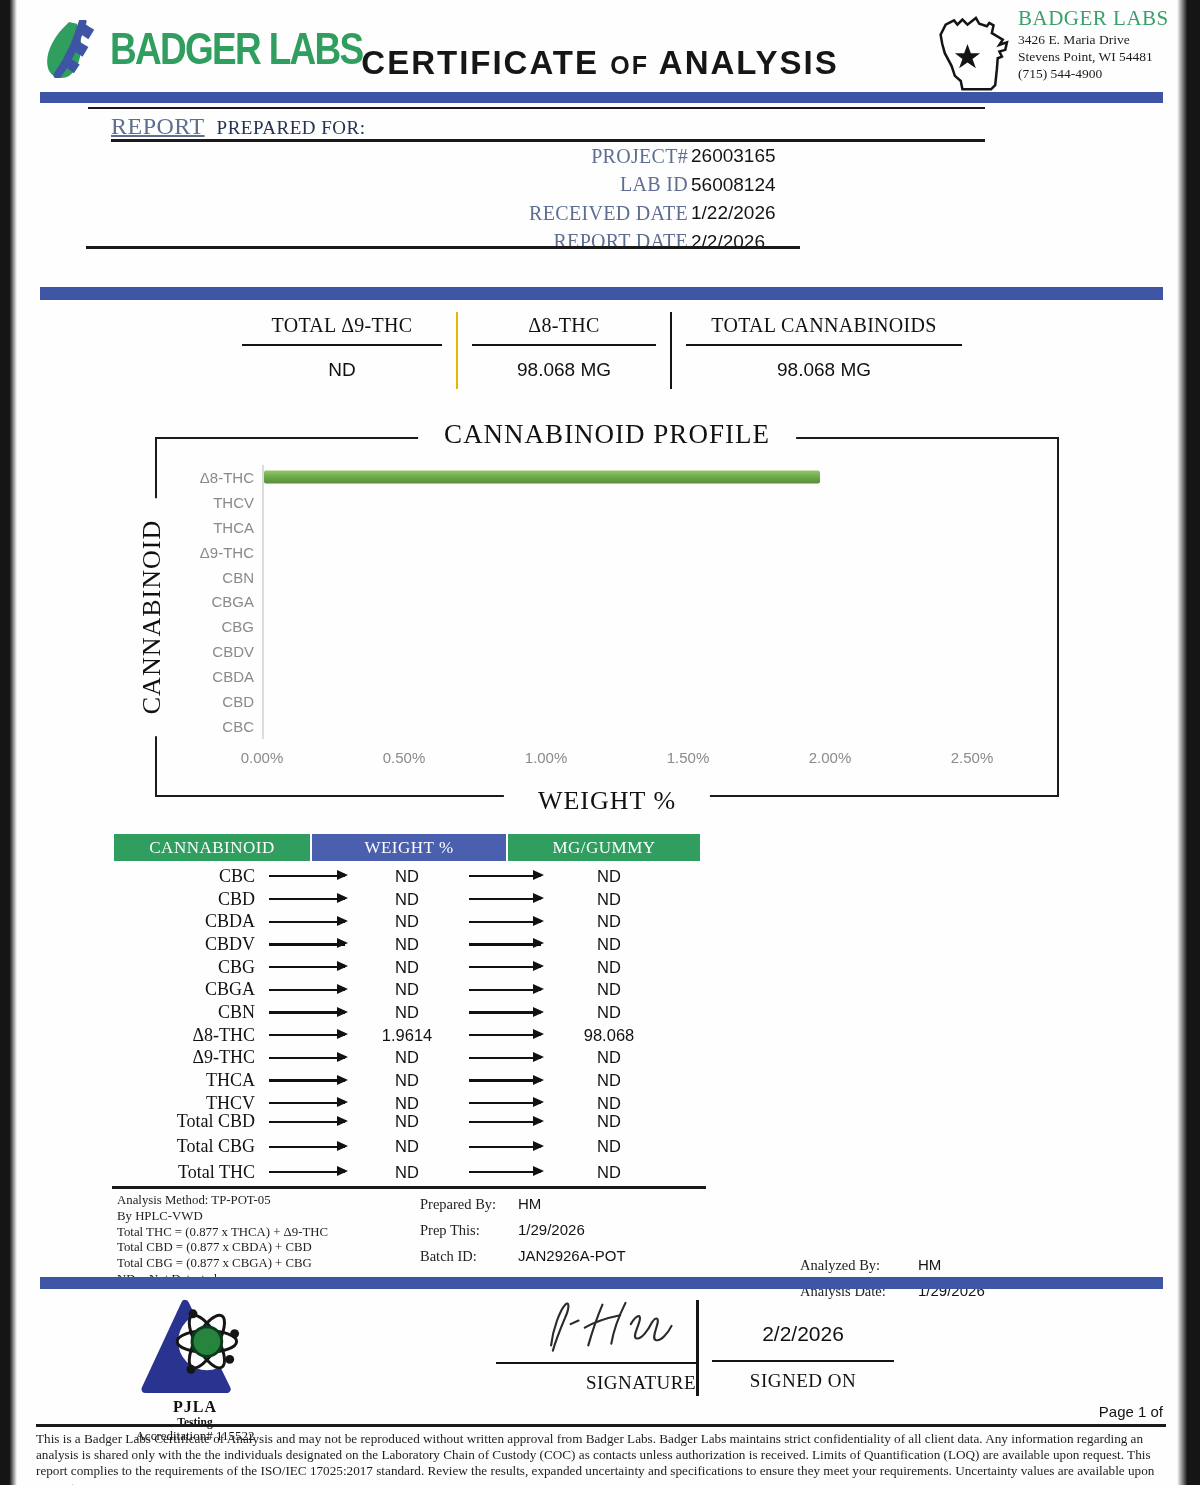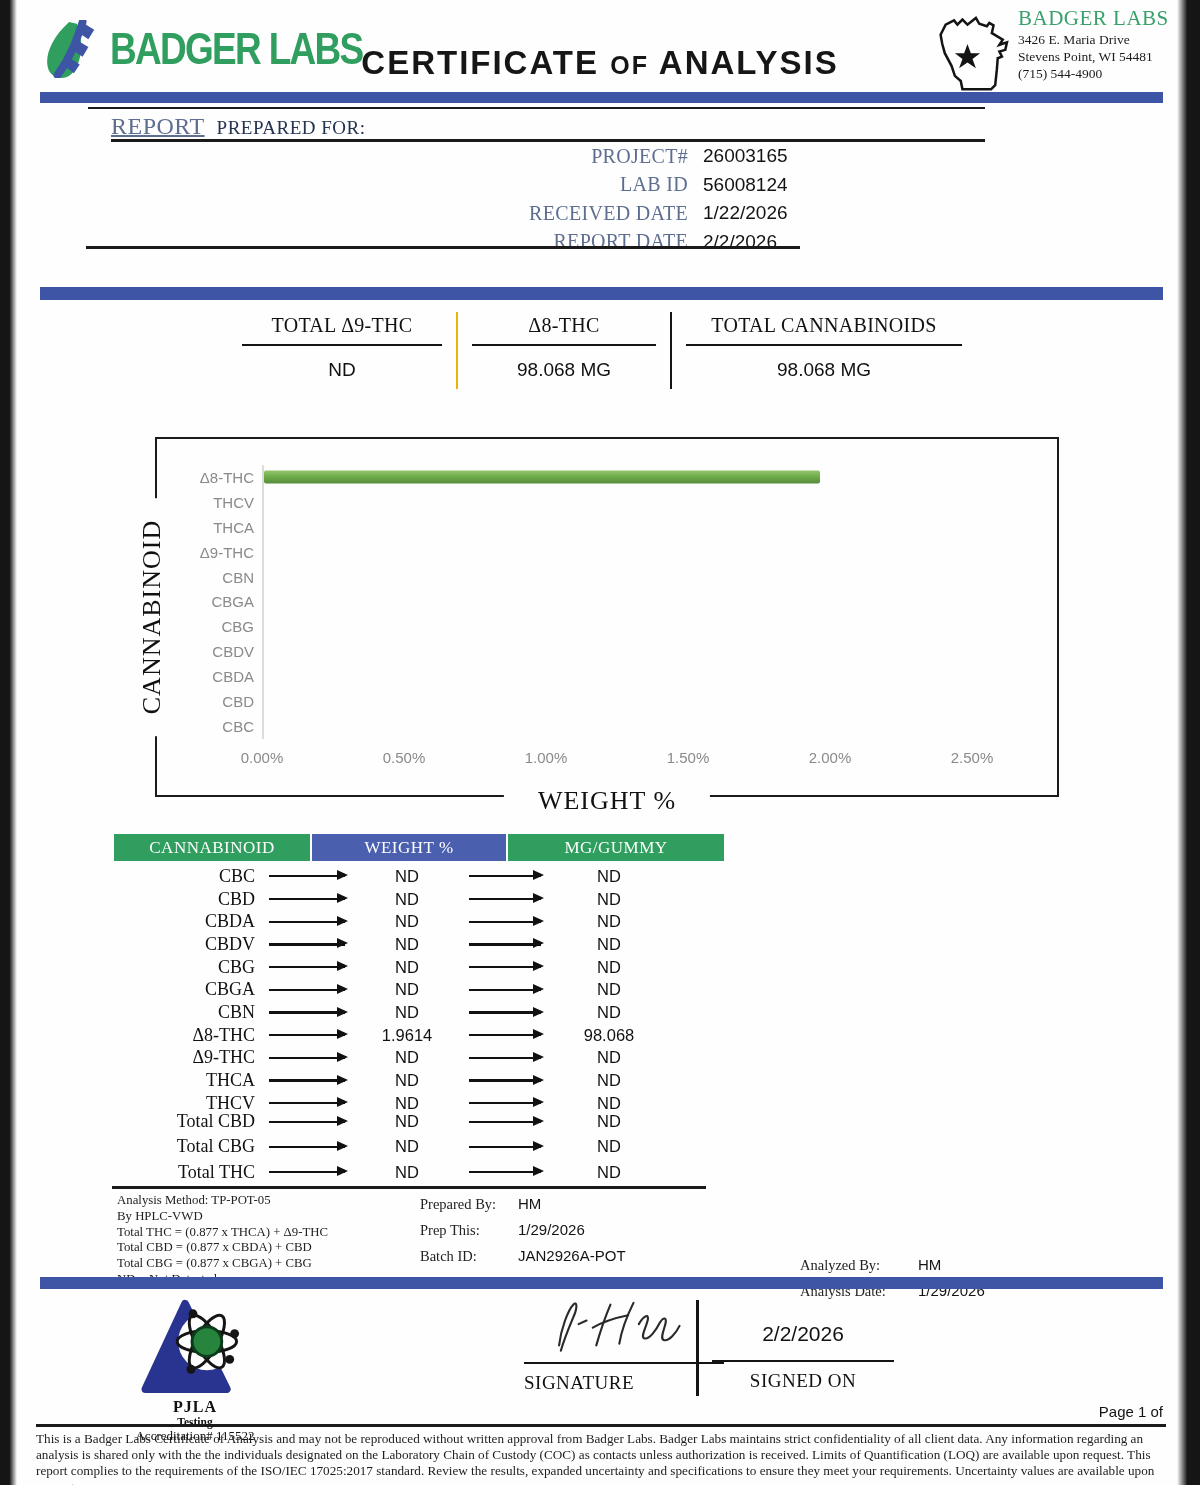--- a/index.html
+++ b/index.html
@@ -26,21 +26,21 @@
   .labinfo-name{font-size:21px;color:#3aa06b;letter-spacing:.5px;}
   .labinfo-addr{font-size:13.5px;line-height:17px;color:#1c1c1c;}
 
   
   .rep-head{left:111px;top:113px;white-space:nowrap;}
   .rep-head .w1{font-size:24px;color:#5d6e90;text-decoration:underline;text-decoration-thickness:2px;letter-spacing:.5px;}
   .rep-head .w2{font-size:19px;color:#24334f;letter-spacing:.5px;margin-left:8px;}
   .fields{left:90px;top:142px;width:800px;}
   .frow{display:flex;height:28.5px;align-items:center;}
   .flabel{width:598px;text-align:right;font-size:20px;color:#5d6e90;letter-spacing:.3px;}
-  .fvalue{margin-left:15px;font-family:"Liberation Sans",sans-serif;font-size:19px;color:#141414;}
+  .fvalue{margin-left:3px;font-family:"Liberation Sans",sans-serif;font-size:19px;color:#141414;}
   .sample{left:113px;top:252px;display:flex;align-items:baseline;}
   .sample-label{font-size:17.5px;letter-spacing:.5px;color:#141414;}
   .sample-value{margin-left:32px;font-family:"Liberation Sans",sans-serif;font-size:18.5px;color:#141414;}
 
   
   .summary{left:228px;top:312px;width:748px;display:flex;}
   .scol{padding:0 0 8px 0;}
   .scol:nth-child(1){width:228px;border-right:2px solid #eab308;}
   .scol:nth-child(2){width:212px;border-right:2px solid #141414;}
   .scol:nth-child(3){width:304px;}
@@ -93,21 +93,21 @@
 
   
   .pjla{left:110px;top:1292px;width:170px;text-align:center;}
   .pjla-name{font-weight:bold;font-size:16px;letter-spacing:1px;margin-top:-2px;}
   .pjla-sub{font-weight:bold;font-size:11.5px;}
   .pjla-acc{font-size:13px;}
   .approved{left:282px;top:1303px;width:182px;text-align:center;}
   .app-label{font-size:19px;letter-spacing:.5px;padding-bottom:4px;border-bottom:2.5px solid #141414;}
   .app-name{font-size:22px;letter-spacing:2px;color:#3e8e68;padding:5px 0 4px 0;border-bottom:2.5px solid #141414;}
   .app-title{font-size:19px;letter-spacing:.5px;padding-top:8px;}
-  .sigblock{left:524px;top:1294px;width:200px;text-align:left;}
+  .sigblock{left:496px;top:1294px;width:200px;text-align:right;}
   .sigline{border-bottom:2.5px solid #141414;padding-bottom:2px;}
   .sig-label{font-size:19px;letter-spacing:.5px;padding-top:8px;}
   .vsep{left:696px;top:1300px;width:2.5px;height:96px;background:#141414;}
   .signed{left:712px;top:1300px;width:182px;text-align:center;}
   .signed-date{font-family:"Liberation Sans",sans-serif;font-size:21px;padding:22px 0 14px 0;border-bottom:2.5px solid #141414;}
   .signed-label{font-size:19px;letter-spacing:.5px;padding-top:8px;}
   .pageno{left:900px;top:1403px;width:263px;text-align:right;
           font-family:"Liberation Sans",sans-serif;font-size:15px;color:#141414;}
   .disclaimer{left:36px;top:1431px;width:1128px;font-size:13.2px;line-height:16.2px;color:#1d1d1d;}
 </style>
@@ -189,20 +189,21 @@
       <div class="slabel">Δ8-THC</div>
       <div class="svalue">98.068 MG</div>
     </div>
     <div class="scol">
       <div class="slabel">TOTAL CANNABINOIDS</div>
       <div class="svalue">98.068 MG</div>
     </div>
   </div>
 
   <div class="abs chart-box">
+    <div class="chart-title">CANNABINOID PROFILE</div>
     <div class="chart-ylabel">CANNABINOID</div>
     <div class="plot">
         <div class="crow">
           <div class="clab">Δ8-THC</div>
           <div class="carea">
             <div class="cbar" style="width: 71.3236%;"></div>
           </div>
         </div>
         <div class="crow">
           <div class="clab">THCV</div>
@@ -252,21 +253,21 @@
         <span class="ctick" style="left: 54.5455%;">1.50%</span>
         <span class="ctick" style="left: 72.7273%;">2.00%</span>
         <span class="ctick" style="left: 90.9091%;">2.50%</span>
       </div>
     <div class="chart-xlabel">WEIGHT %</div>
   </div>
 
   <div class="abs thead">
       <div class="thcell" style="background: rgb(47, 158, 94); width: 196px;">CANNABINOID</div>
       <div class="thcell" style="background: rgb(74, 95, 174); width: 194px;">WEIGHT %</div>
-      <div class="thcell" style="background: rgb(47, 158, 94); width: 216px;">MG/GUMMY</div>
+      <div class="thcell" style="background: rgb(47, 158, 94); width: 192px;">MG/GUMMY</div>
     </div>
   <div class="abs trows">
       <div class="trow">
         <div class="tanalyte">CBC</div>
         <div class="tarrowcell">
           <span class="tarrow"></span>
         </div>
         <div class="tval">ND</div>
         <div class="tarrowcell">
           <span class="tarrow"></span>

